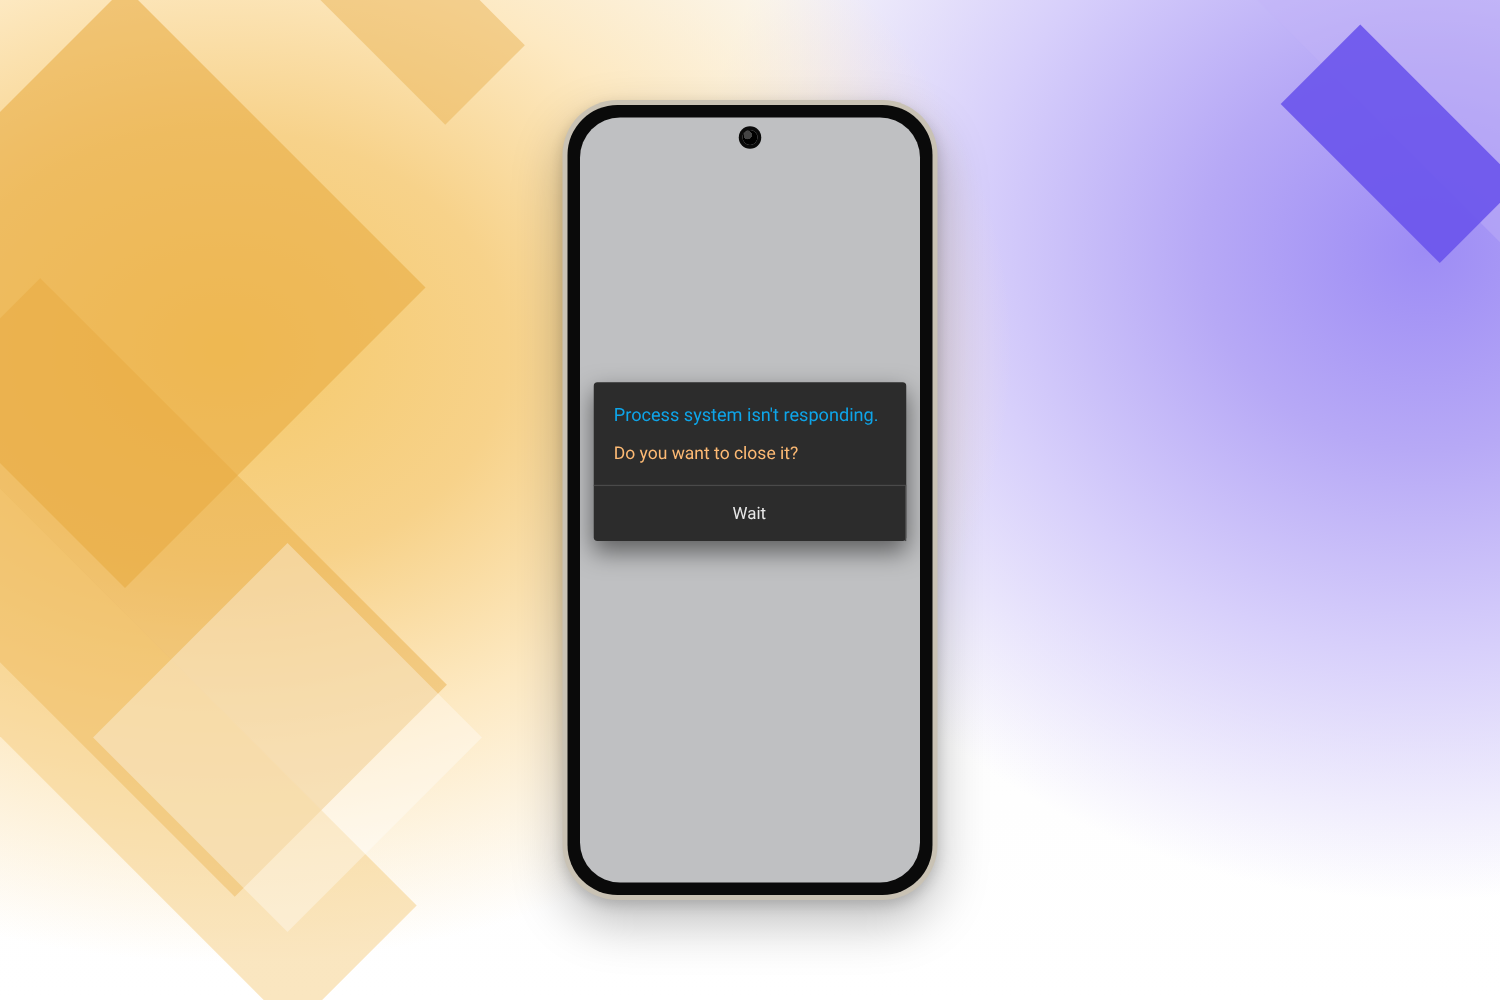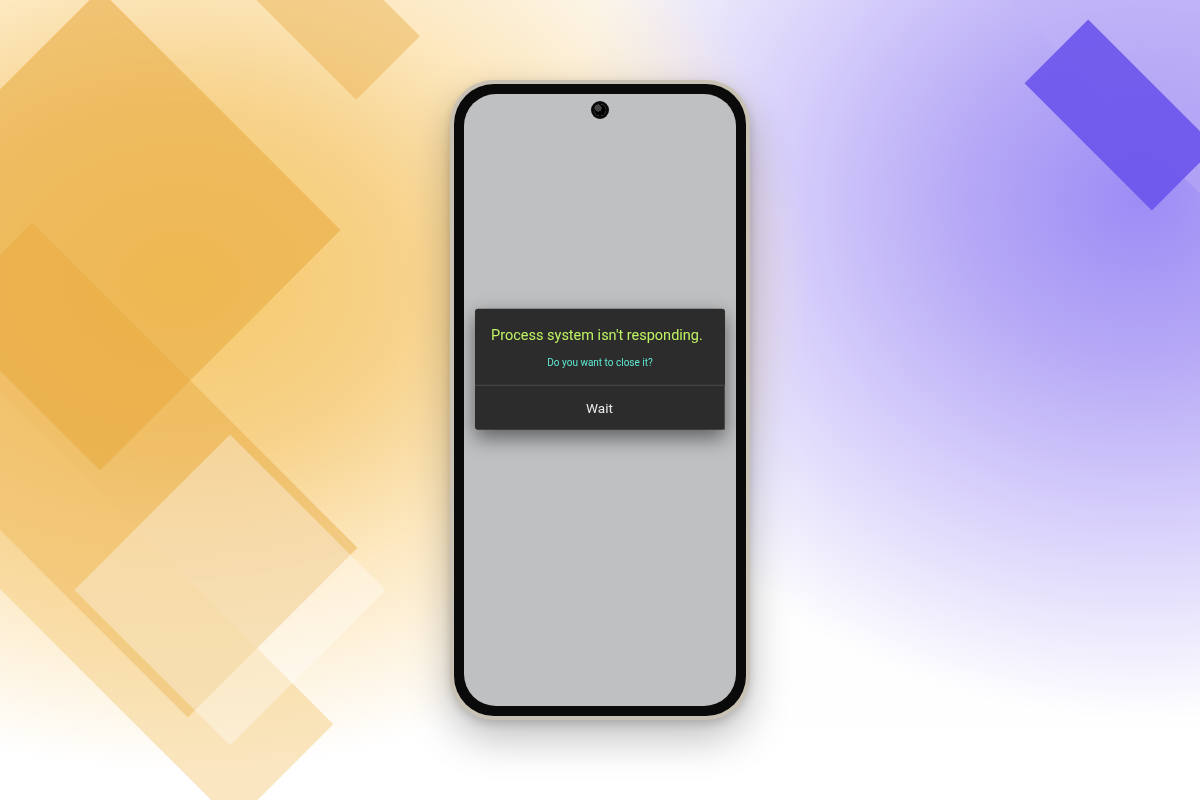--- a/index.html
+++ b/index.html
@@ -63,22 +63,22 @@
     border-radius: 3px;
     box-shadow: 0 8px 20px rgba(0,0,0,.5);
     color: #e8e8e8;
     font-family: "Roboto", "Helvetica Neue", Arial, sans-serif;
   }
   .dialog-body {
     padding: 16px 16px 14px;
     font-size: 14.5px;
     line-height: 1.45;
   }
-  .dialog-body .line1 { margin-bottom: 10px; color: #bef264; }
-  .dialog-body .line2 { color: #5eead4; font-size: 10px; text-align: center; }
+  .dialog-body .line1 { margin-bottom: 10px; color: #0ea5e9; }
+  .dialog-body .line2 { color: #fdba74; font-size: 14px; }
   .dialog-divider-h { height: 1px; background: #4a4a4a; }
   .dialog-buttons {
     display: flex;
     height: 44px;
     text-align: right;
   }
   .dialog-btn {
     flex: 1 1 0;
     display: flex; align-items: center; justify-content: center;
     font-size: 13.5px;

